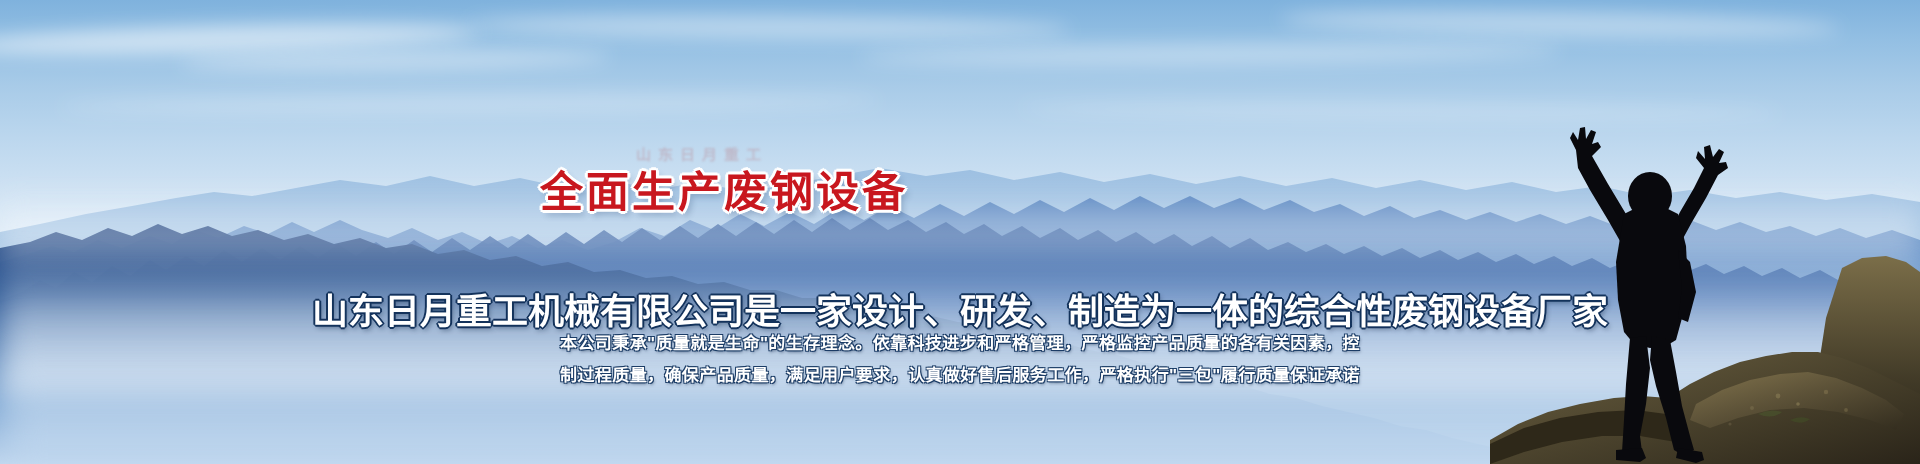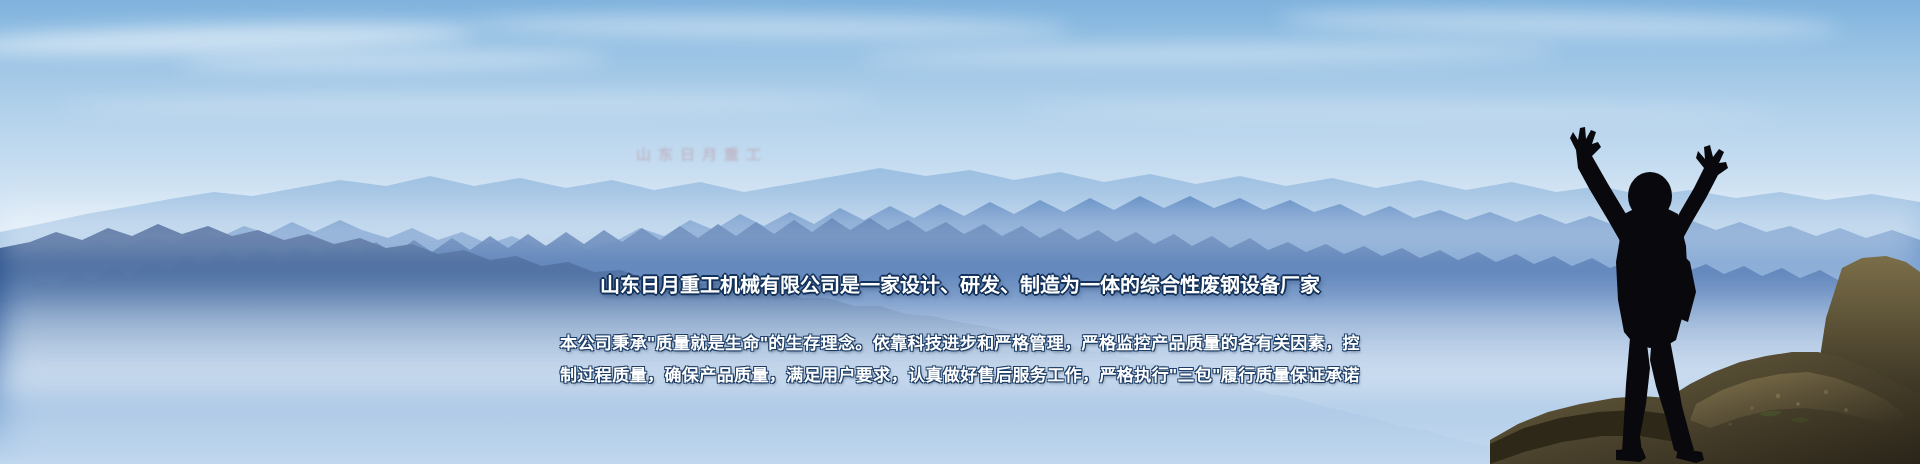--- a/index.html
+++ b/index.html
@@ -78,21 +78,21 @@
       -2px  2px 0 #ffffff, 2px  2px 0 #ffffff,
       -3px  0   0 #ffffff, 3px  0   0 #ffffff,
        0   -3px 0 #ffffff, 0    3px 0 #ffffff,
        4px  5px 6px rgba(30,60,100,0.30);
     white-space:nowrap;
   }
   .subhead{
     position:absolute;
     left:0; top:252px; width:1920px;
     text-align:center;
-    font-size:20px;
+    font-size:36px;
     font-weight:bold;
     letter-spacing:0px;
     color:#ffffff;
     text-shadow:
       -1px -1px 0 #14335c, 1px -1px 0 #14335c,
       -1px  1px 0 #14335c, 1px  1px 0 #14335c,
       -2px  0   0 #14335c, 2px  0   0 #14335c,
        0   -2px 0 #14335c, 0    2px 0 #14335c,
        2px  3px 5px rgba(10,30,60,0.45);
     white-space:nowrap;
@@ -325,18 +325,19 @@
                  L194,456 L184,450 L176,418 L166,386 L160,360 Z"></path>
 
         <path d="M126,450 L152,448 L156,458 L150,462 L126,460 Z"></path>
         <path d="M188,448 L212,452 L214,460 L206,463 L186,458 Z"></path>
       </g>
     </svg>
   </div>
 
   <div class="copy">
     <div class="ghost">山东日月重工</div>
+    <h1 class="headline">全面生产废钢设备</h1>
     <h2 class="subhead">山东日月重工机械有限公司是一家设计、研发、制造为一体的综合性废钢设备厂家</h2>
     <p class="bodyline l1">本公司秉承"质量就是生命"的生存理念。依靠科技进步和严格管理，严格监控产品质量的各有关因素，控</p>
     <p class="bodyline l2">制过程质量，确保产品质量，满足用户要求，认真做好售后服务工作，严格执行"三包"履行质量保证承诺</p>
   </div>
 
 </div>
 
 </body></html>

